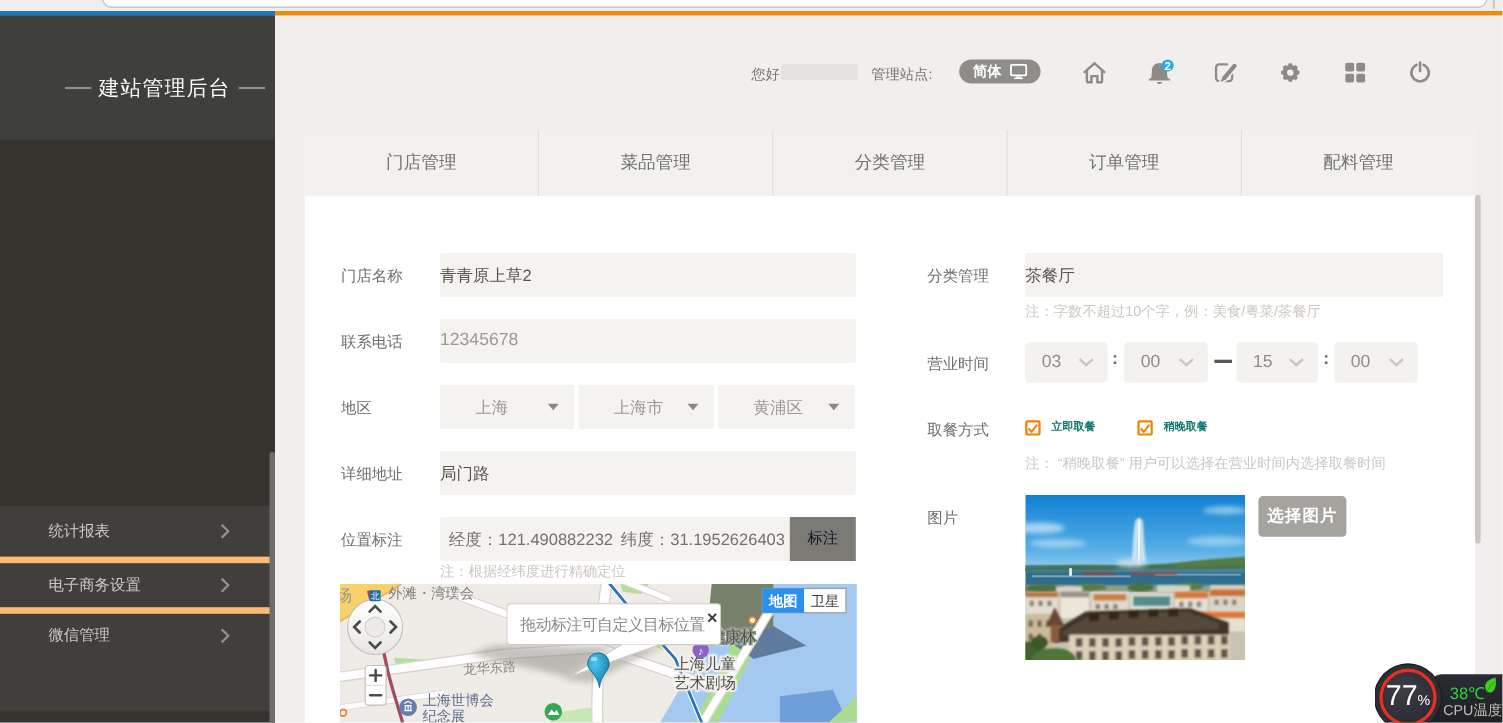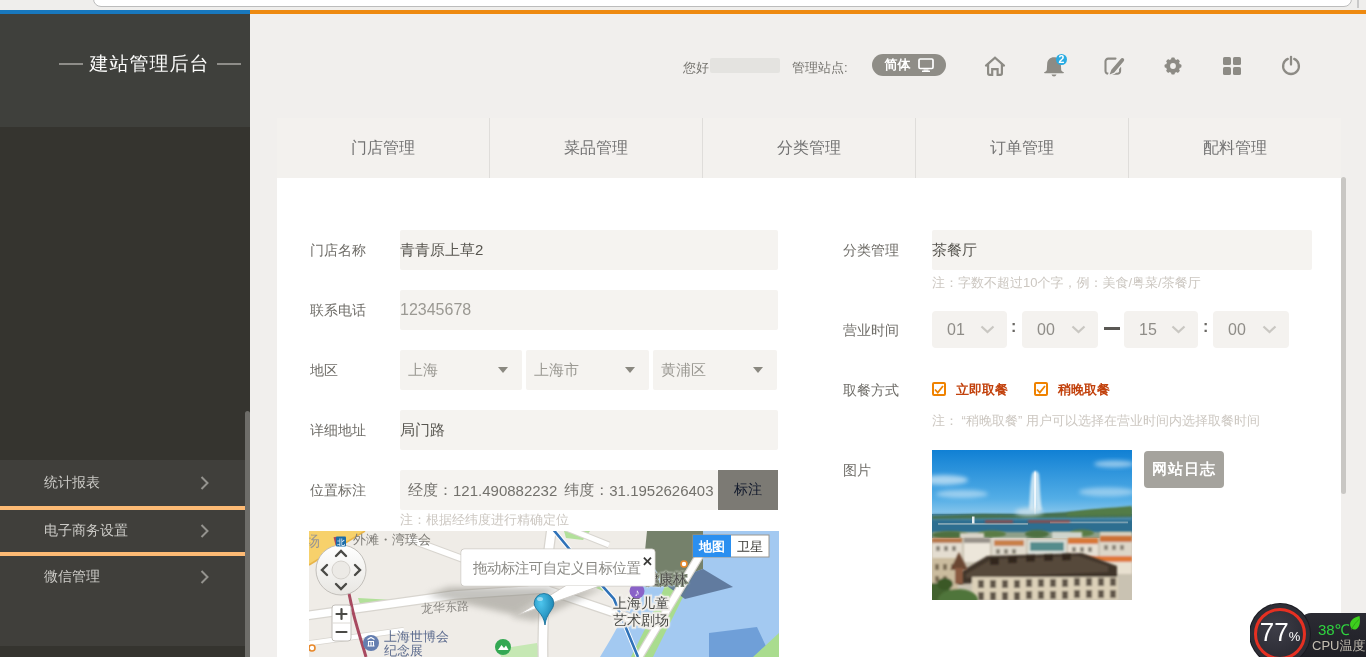--- a/index.html
+++ b/index.html
@@ -11,21 +11,21 @@
 <body>
 
 <div class="abs" style="left:0;top:0;width:1366px;height:10px;background:#efeeec"></div>
 <div class="abs" style="left:93px;top:-16px;width:1259px;height:23px;background:#fff;border:1px solid #bcbcbc;border-radius:8px"></div>
 <div class="abs" style="left:1357px;top:0;width:2px;height:8px;background:#c9c9c9"></div>
 <div class="abs" style="left:0;top:10px;width:250px;height:4px;background:#1878be"></div>
 <div class="abs" style="left:250px;top:10px;width:1116px;height:4px;background:#ee8a11"></div>
 
 <div class="abs" style="left:0;top:14px;width:250px;height:643px;background:#35342f;overflow:hidden">
   <div class="abs" style="left:0;top:0;width:250px;height:113px;background:#3f403c"></div>
-  <div class="abs" style="left:0;top:36px;width:299px;height:28px;display:flex;align-items:center;justify-content:center">
+  <div class="abs" style="left:0;top:52px;width:299px;height:28px;display:flex;align-items:center;justify-content:center">
     <div style="width:24px;height:2px;background:#8e8d89;margin-right:7px"></div>
     <div style="font-size:19px;color:#fcfcfb;letter-spacing:1px">建站管理后台</div>
     <div style="width:24px;height:2px;background:#8e8d89;margin-left:7px"></div>
   </div>
 
 
   <div class="abs" style="left:0;top:446px;width:250px;height:186px;background:#403f3b">
     <div class="sec">
         <span>统计报表</span>
         <svg width="9" height="16" viewBox="0 0 9 16">
@@ -43,21 +43,21 @@
         <svg width="9" height="16" viewBox="0 0 9 16">
           <polyline points="1.5,2 7.5,8 1.5,14" fill="none" stroke="#94938e" stroke-width="2"></polyline>
         </svg>
       </div>
   </div>
   <div class="abs" style="left:245px;top:397px;width:5px;height:260px;background:#6e6d69;border-radius:3px"></div>
 </div>
 <style>
 .menu-item{left:78px;height:30px;line-height:30px;font-size:13px;color:#d8d6d2}
 .menu-item::before{content:"";position:absolute;left:-23px;top:15px;width:12px;height:1px;background:#53514b}
-.sec{height:46px;border-top:4px solid #fdba74;display:flex;align-items:center;justify-content:space-between;padding:0 41px 0 44px;font-size:14px;color:#cbcac6}
+.sec{height:46px;border-top:6px solid #fdba74;display:flex;align-items:center;justify-content:space-between;padding:0 41px 0 44px;font-size:14px;color:#cbcac6}
 .sec:first-child{border-top:none}
 </style>
 
 <div class="abs" style="left:683px;top:59px;font-size:13px;color:#76746f">您好</div>
 <div class="abs" style="left:710px;top:58px;width:70px;height:15px;background:#e4e3e0;border-radius:2px"></div>
 <div class="abs" style="left:792px;top:59px;font-size:13px;color:#76746f">管理站点:</div>
 <div class="abs" style="left:872px;top:54px;width:74px;height:22px;background:#8f8d87;border-radius:11px;display:flex;align-items:center;justify-content:center;gap:7px">
   <span style="font-size:13px;color:#fff;font-weight:bold">简体</span>
   <svg width="16" height="14" viewBox="0 0 16 14">
       <rect x="1" y="1" width="14" height="9.5" rx="1.2" fill="none" stroke="#fff" stroke-width="1.7"></rect>
@@ -161,21 +161,21 @@
 <div class="abs" style="left:718px;top:470px;width:60px;height:40px;background:#7c7a74;color:#0f172a;font-size:14px;display:flex;align-items:center;justify-content:center">标注</div>
 <div class="abs note" style="left:400px;top:511px">注：根据经纬度进行精确定位</div>
 
 <div class="abs lbl" style="left:843px;top:242px">分类管理</div>
 <div class="abs inp" style="left:932px;top:230px;width:380px">
     <span style="color:#57554f">茶餐厅</span>
   </div>
 <div class="abs note" style="left:932px;top:274px">注：字数不超过10个字，例：美食/粤菜/茶餐厅</div>
 <div class="abs lbl" style="left:843px;top:322px">营业时间</div>
 <div class="abs tsel" style="left:932px;top:311px;width:75px">
-    <span>01</span>
+    <span>03</span>
     <svg width="15" height="9" viewBox="0 0 15 9">
       <polyline points="1.5,1.5 7.5,7 13.5,1.5" fill="none" stroke="#c9c7c2" stroke-width="2.2"></polyline>
     </svg>
   </div>
 <div class="abs" style="left:1011px;top:318px;font-size:16px;font-weight:bold;color:#6a6864">:</div>
 <div class="abs tsel" style="left:1022px;top:311px;width:76px">
     <span>00</span>
     <svg width="15" height="9" viewBox="0 0 15 9">
       <polyline points="1.5,1.5 7.5,7 13.5,1.5" fill="none" stroke="#c9c7c2" stroke-width="2.2"></polyline>
     </svg>
@@ -202,31 +202,31 @@
   </div>
 <div class="abs olbl" style="left:956px;top:381px">立即取餐</div>
 <div class="abs cb" style="left:1034px;top:382px">
     <svg width="10" height="9" viewBox="0 0 10 9">
       <polyline points="1,4.5 3.8,7.5 9,1" fill="none" stroke="#ef8200" stroke-width="1.8"></polyline>
     </svg>
   </div>
 <div class="abs olbl" style="left:1058px;top:381px">稍晚取餐</div>
 <div class="abs note" style="left:932px;top:412px">注： “稍晚取餐” 用户可以选择在营业时间内选择取餐时间</div>
 <div class="abs lbl" style="left:843px;top:462px">图片</div>
-<div class="abs" style="left:1144px;top:451px;width:80px;height:37px;background:#a5a39d;border-radius:4px;color:#fff;font-size:15px;font-weight:bold;display:flex;align-items:center;justify-content:center;letter-spacing:1px">网站日志</div>
+<div class="abs" style="left:1144px;top:451px;width:80px;height:37px;background:#a5a39d;border-radius:4px;color:#fff;font-size:15px;font-weight:bold;display:flex;align-items:center;justify-content:center;letter-spacing:1px">选择图片</div>
 <style>
 .lbl{font-size:14px;color:#6f6d68}
 .inp{height:40px;background:#f5f3f0;border-radius:2px;display:flex;align-items:center;font-size:15px;white-space:nowrap}
-.sel{justify-content:space-between;padding-right:14px;padding-left:8px}
+.sel{justify-content:space-between;padding-right:14px;padding-left:32px}
 .sel span{color:#9b9993}
 .sel i{width:0;height:0;border-left:5px solid transparent;border-right:5px solid transparent;border-top:6px solid #8a8880}
 .tsel{height:37px;background:#f4f2ef;border-radius:4px;display:flex;align-items:center;justify-content:space-between;padding:0 12px 0 15px;font-size:16px}
 .tsel span{color:#8f8d88}
 .cb{width:14px;height:14px;border:2px solid #ef8200;border-radius:2px;background:#fff;display:flex;align-items:center;justify-content:center}
-.olbl{font-size:13px;color:#c2410c;font-weight:bold}
+.olbl{font-size:10px;color:#0f766e;font-weight:bold}
 .note{font-size:13px;color:#ccc7c1}
 </style>
 
 <div class="abs" style="left:309px;top:531px;width:470px;height:126px;overflow:hidden">
 <svg width="470" height="126" viewBox="0 0 470 126" font-family="Liberation Sans,sans-serif">
  <defs>
   <filter id="blur1" x="-50%" y="-50%" width="200%" height="200%">
           <feGaussianBlur stdDeviation="3"></feGaussianBlur>
         </filter>
   <radialGradient id="ping" cx="35%" cy="30%" r="80%">

